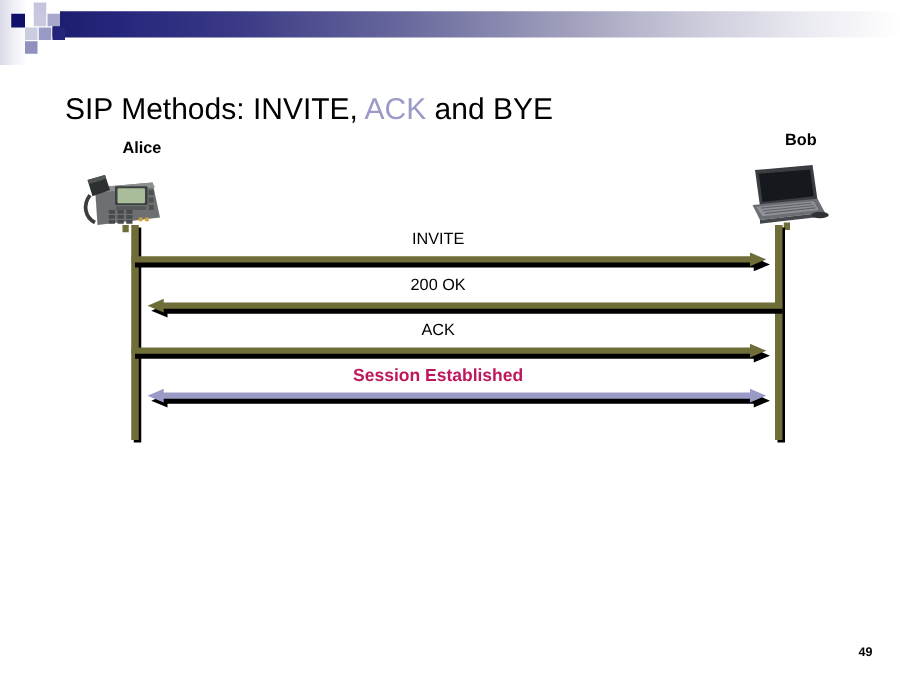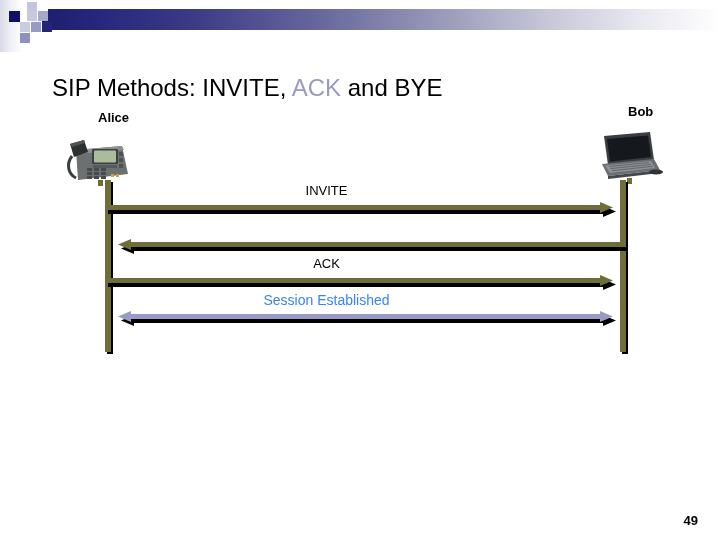--- a/index.html
+++ b/index.html
@@ -115,24 +115,25 @@
   .msg-label {
     position: absolute;
     left: 0;
     top: 0;
     width: 443px;
     text-align: center;
     font-size: 13px;
     color: #000000;
     line-height: 18px;
     white-space: nowrap;
+    padding-left: 24px;
   }
   .msg-label.accent {
-    color: #3b82f6;
-    font-weight: normal;
+    color: #be185d;
+    font-weight: bold;
     font-size: 14px;
   }
   .arrow-svg {
     position: absolute;
     left: 0;
     top: 20px;
     width: 521px;
     height: 22px;
     display: block;
   }
@@ -140,21 +141,21 @@
   #row-invite  { top: 182px; }
   #row-200ok   { top: 219px; }
   #row-ack     { top: 255px; }
   #row-session { top: 291px; }
 
   
   #page-number {
     position: absolute;
     right: 22px;
     bottom: 12px;
-    font-size: 13px;
+    font-size: 10px;
     font-weight: bold;
     color: #000000;
   }
 </style>
 </head>
 <body>
 
 <div id="slide-header">
   <div class="hdr-fade"></div>
   <div class="hdr-bar"></div>
@@ -245,20 +246,21 @@
     <g transform="translate(3,4)">
       <path d="M0 3 L495 3 L495 0 L508 5.5 L495 11 L495 8 L0 8 Z" fill="#000000"></path>
     </g>
     <g>
       <path d="M0 3 L495 3 L495 0 L508 5.5 L495 11 L495 8 L0 8 Z" fill="#6f6d38"></path>
     </g>
   </svg>
 </div>
 
 <div class="msg-row" id="row-200ok">
+  <div class="msg-label">200 OK</div>
   <svg class="arrow-svg" viewBox="0 0 521 22" preserveAspectRatio="none">
     <g transform="translate(3,4)">
       <path d="M521 3 L26 3 L26 0 L13 5.5 L26 11 L26 8 L521 8 Z" fill="#000000"></path>
     </g>
     <g>
       <path d="M521 3 L26 3 L26 0 L13 5.5 L26 11 L26 8 L521 8 Z" fill="#6f6d38"></path>
     </g>
   </svg>
 </div>
 

